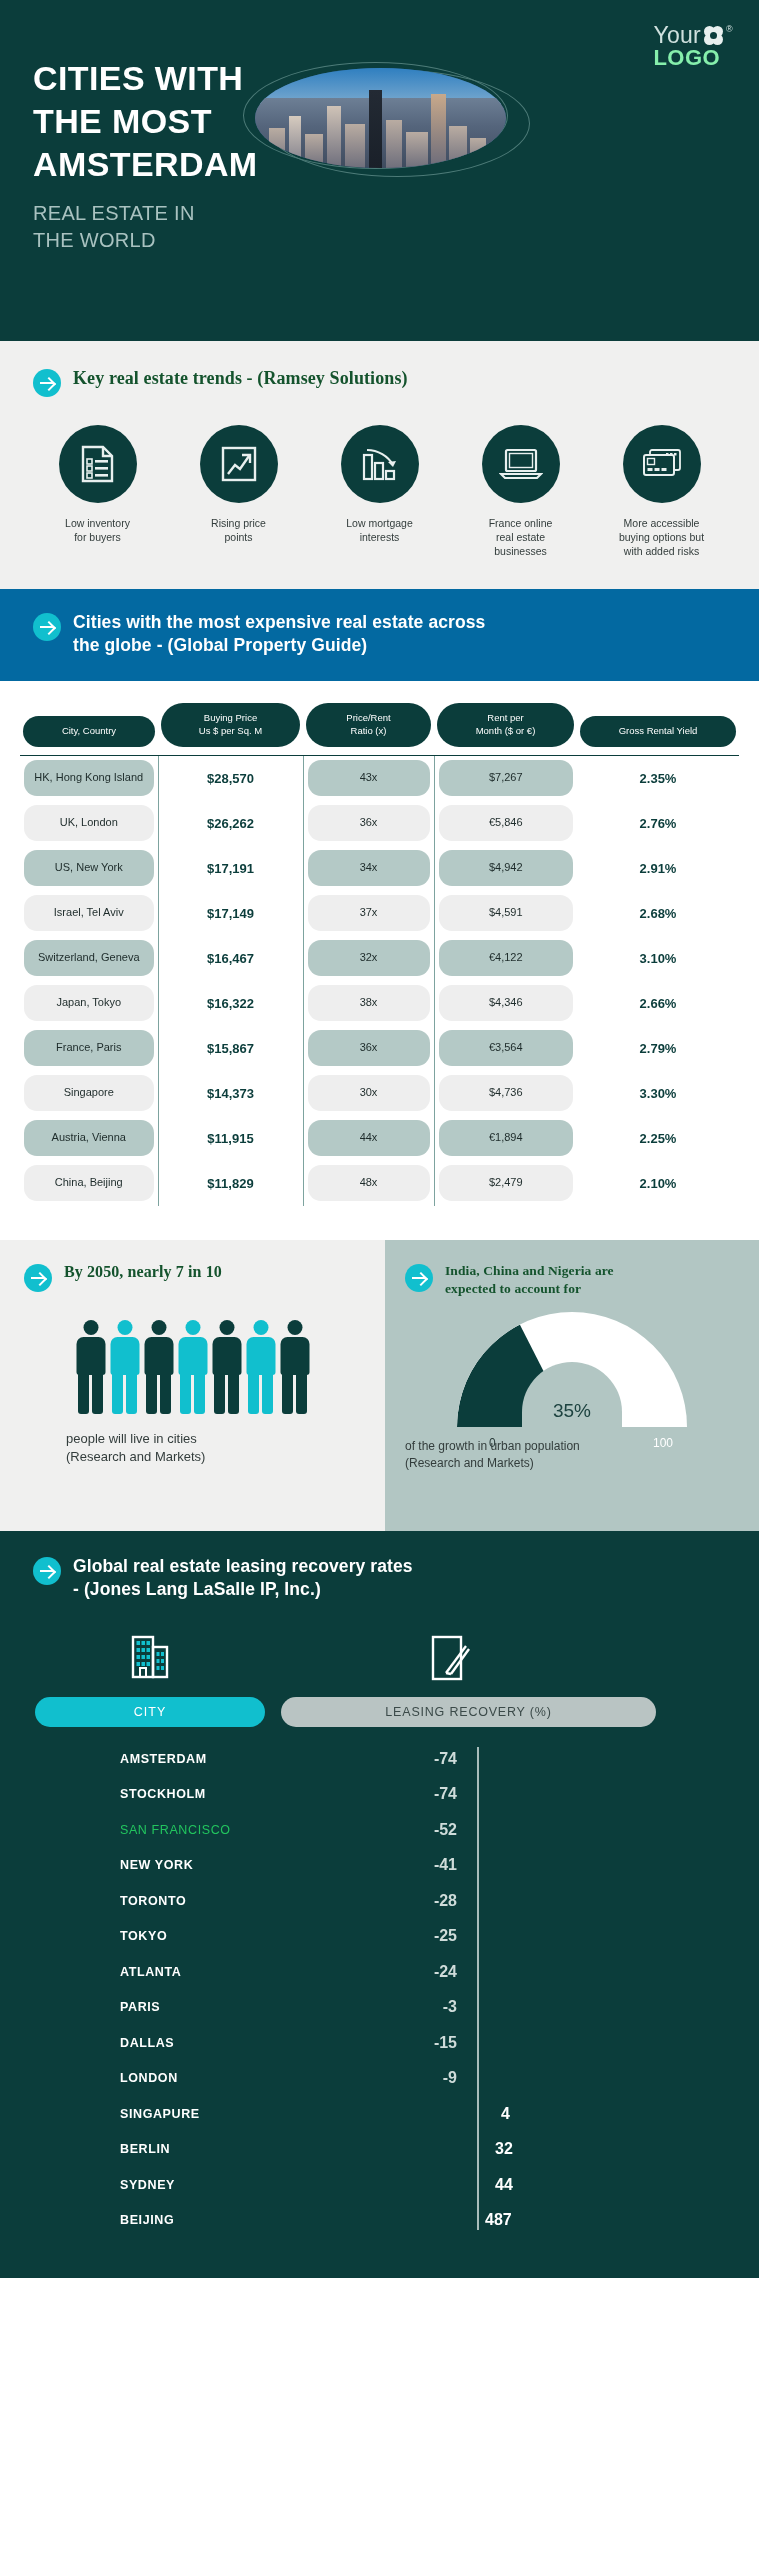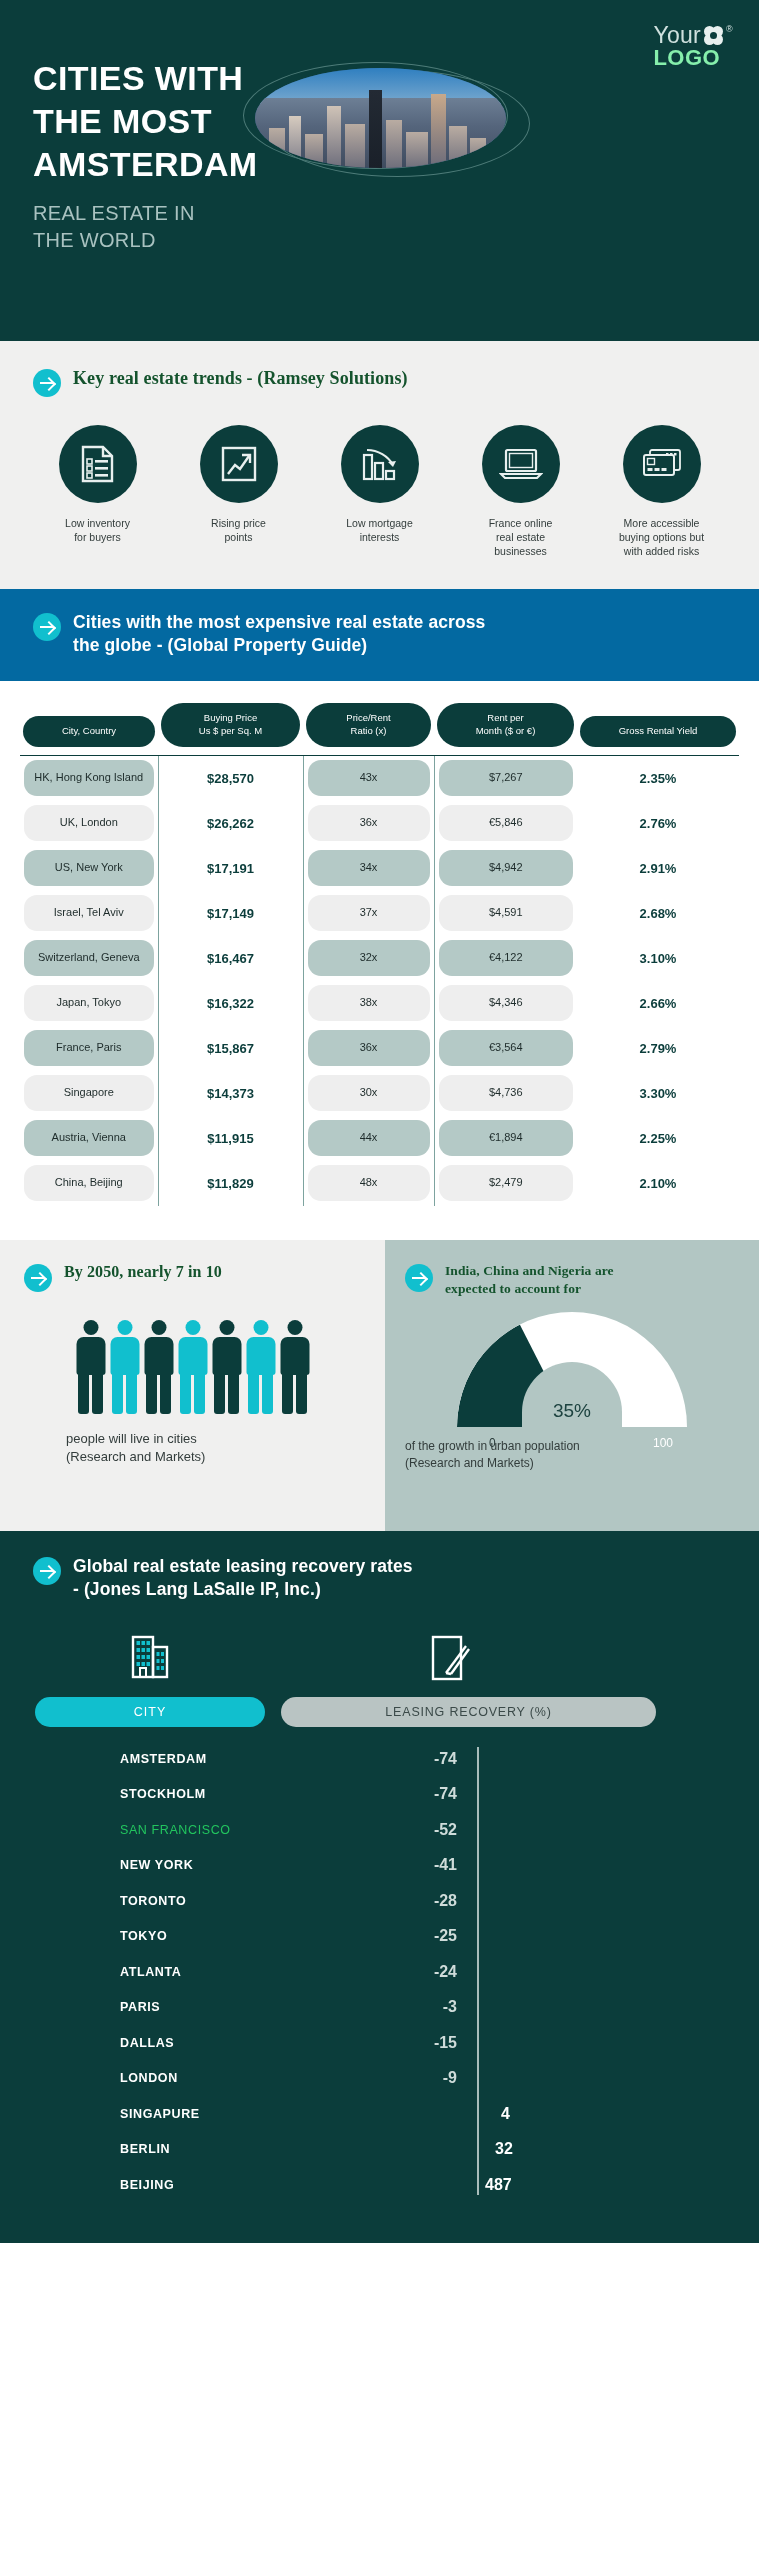--- a/index.html
+++ b/index.html
@@ -1009,20 +1009,25 @@
         <div class="lr-posholder"><span class="lr-pos-val" style="font-size:16px;font-weight:bold;color:#ffffff;">4</span></div>
       </div>
 
 
       <div class="lease-row">
         <div class="lr-city">BERLIN</div>
         <div class="lr-spacer-l"></div>
         <div class="lr-posholder" style="padding-left:18px;"><span style="font-size:16px;font-weight:bold;color:#ffffff;">32</span></div>
       </div>
 
+      <div class="lease-row">
+        <div class="lr-city">SYDNEY</div>
+        <div class="lr-spacer-l"></div>
+        <div class="lr-posholder" style="padding-left:18px;"><span style="font-size:16px;font-weight:bold;color:#ffffff;">44</span></div>
+      </div>
 
       <div class="lease-row">
         <div class="lr-city">BEIJING</div>
         <div class="lr-spacer-l"></div>
         <div class="lr-posholder" style="padding-left:8px;"><span style="font-size:16px;font-weight:bold;color:#ffffff;">487</span></div>
       </div>
 
     </div>
   </div>
 

